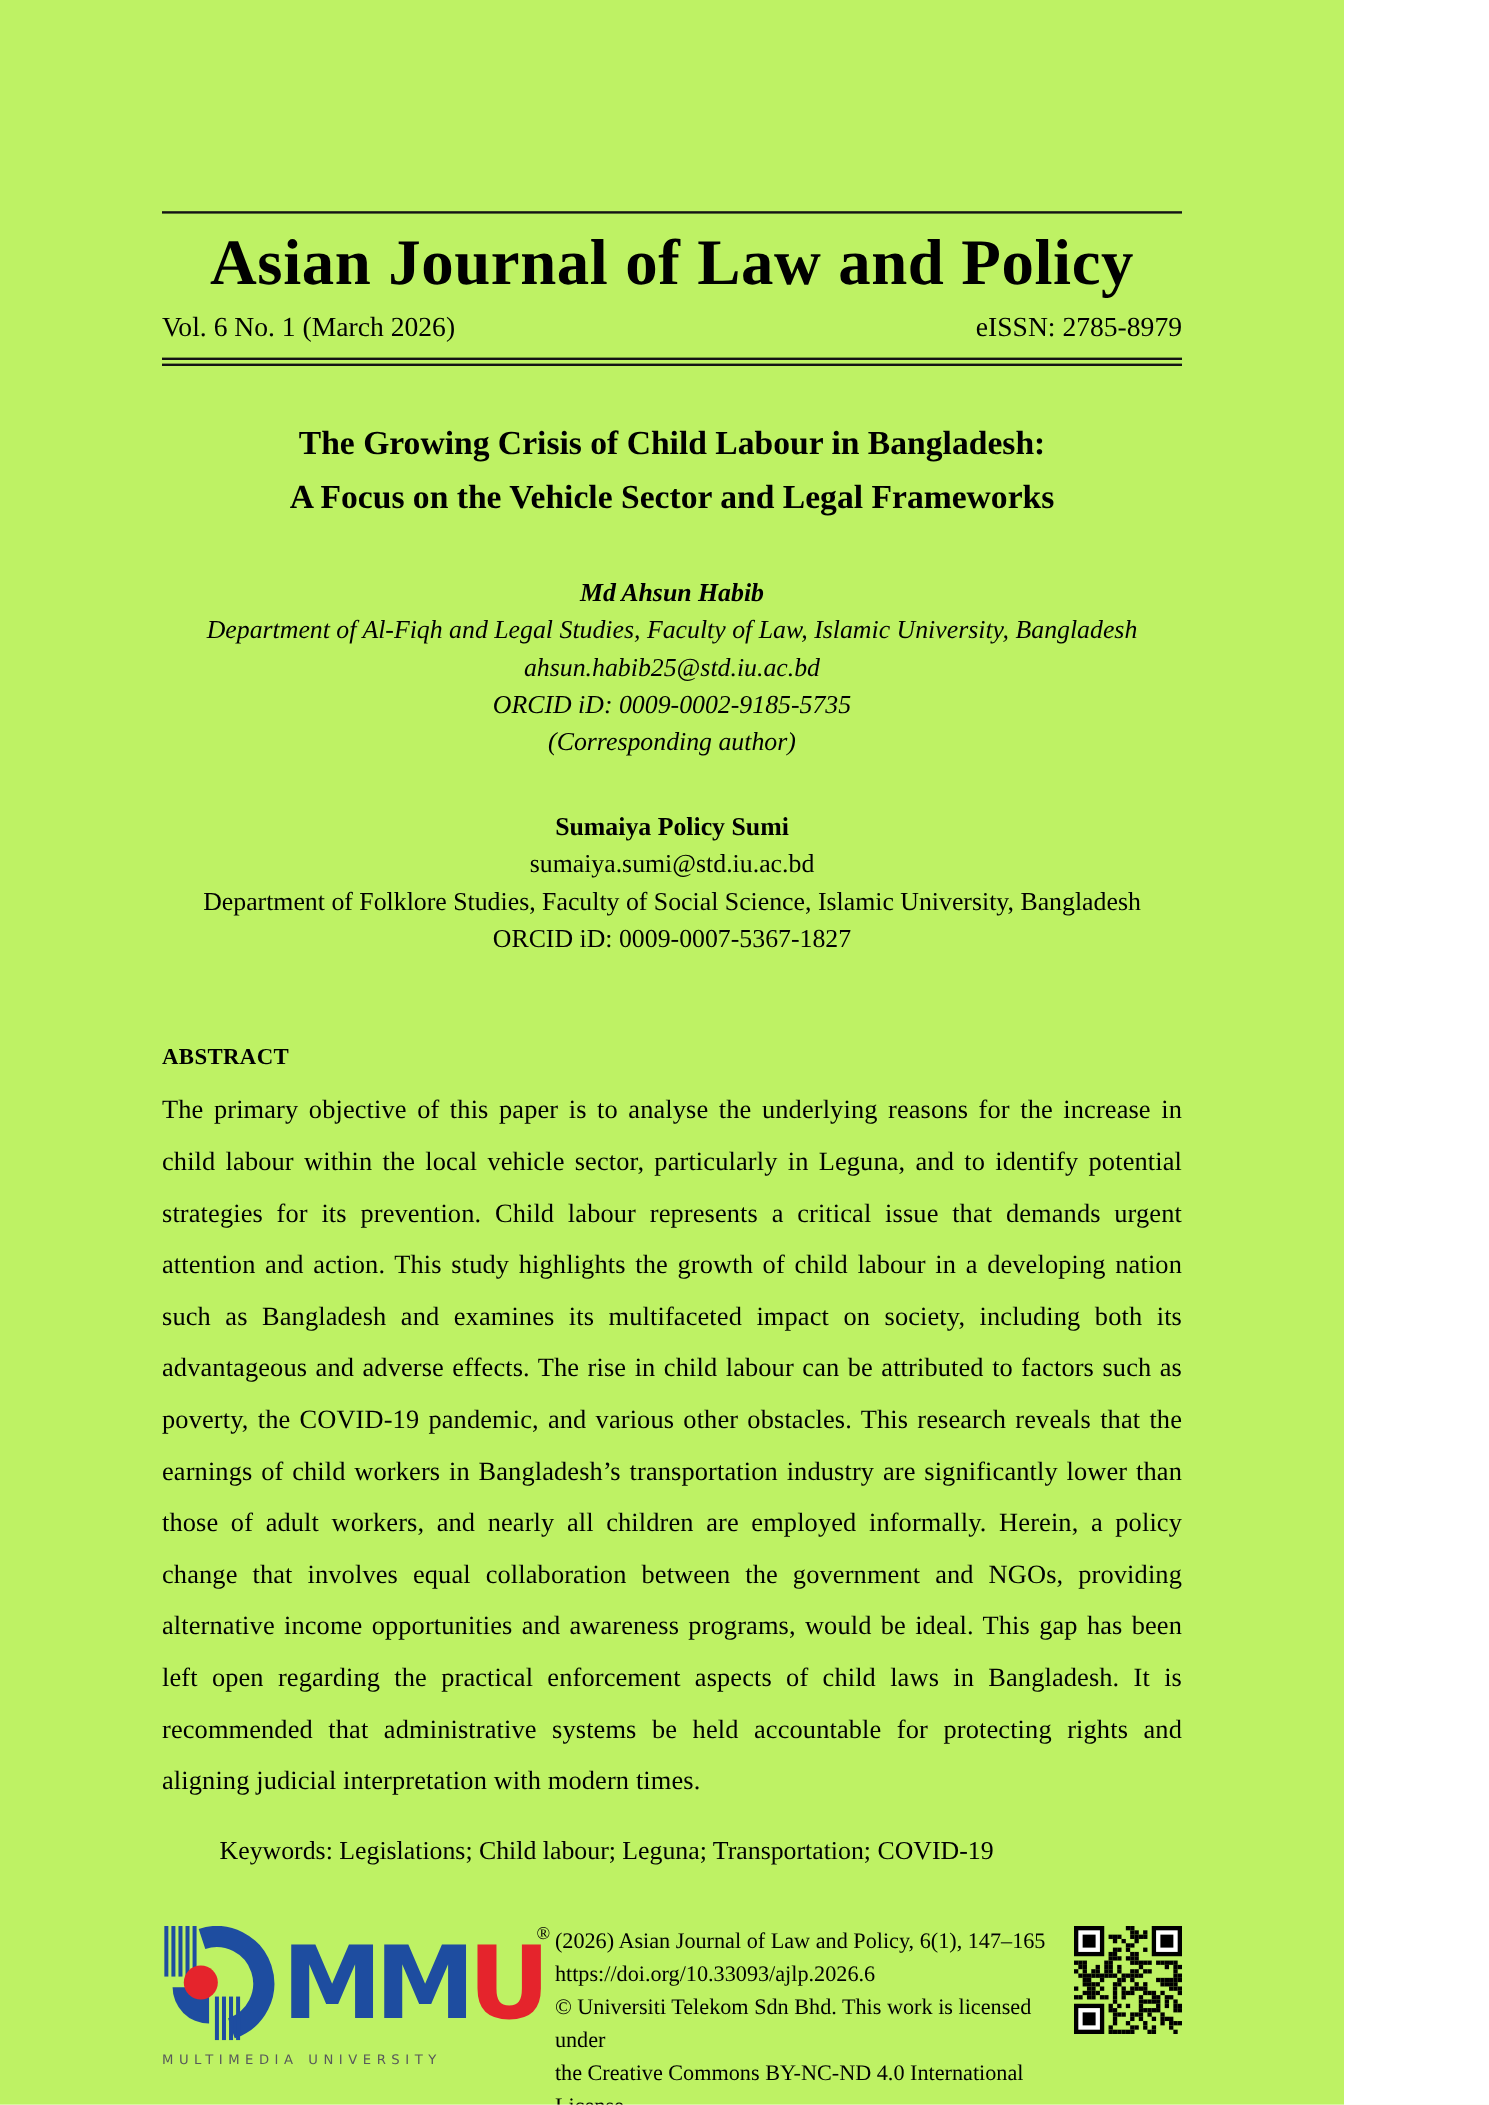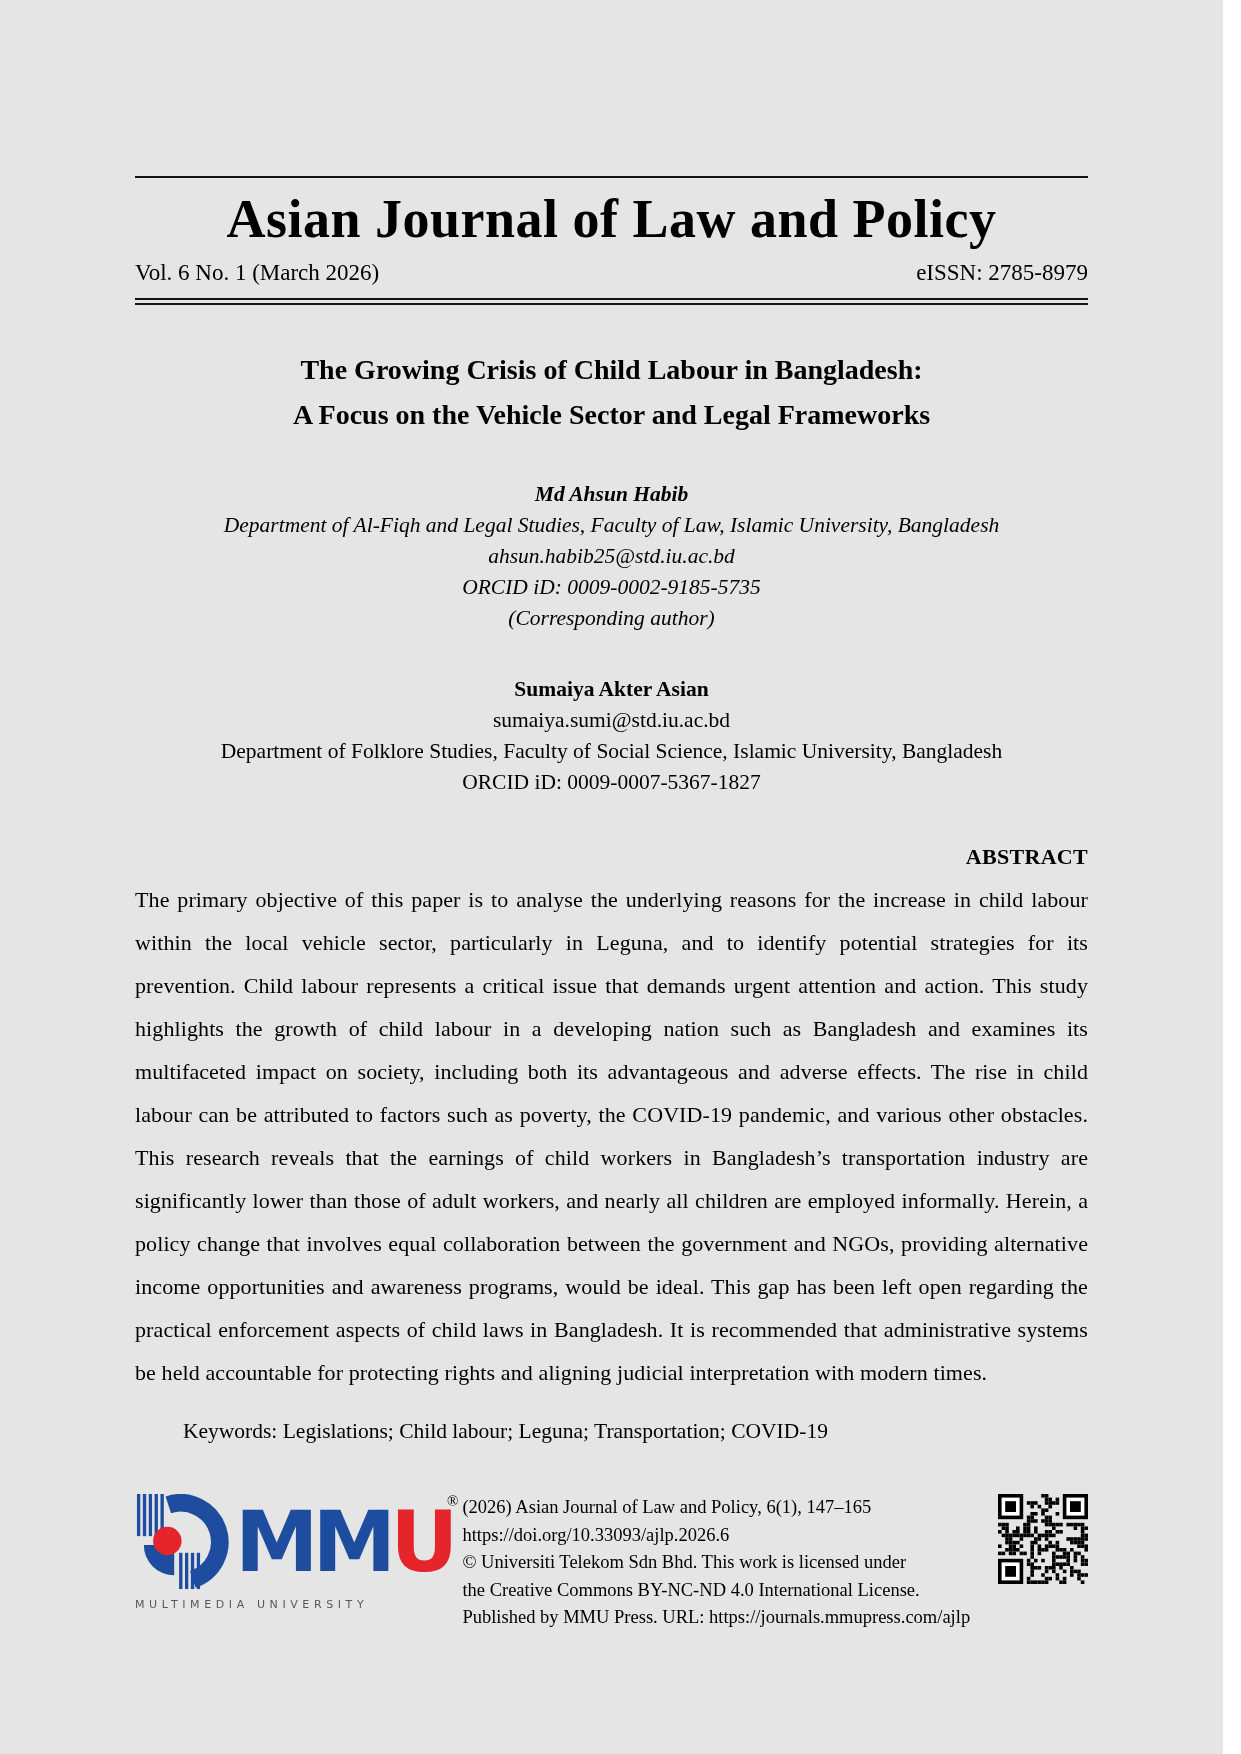--- a/index.html
+++ b/index.html
@@ -1,17 +1,17 @@
 <!DOCTYPE html>
 <html><head>
 <meta charset="utf-8">
 <style>
   html,body{margin:0;padding:0;background:#ffffff;}
   .page{
-    width:1223px;height:1754px;background:#e5e5e5;position:relative;
+    width:1120px;height:1754px;background:#bef264;position:relative;
     font-family:"Liberation Serif","DejaVu Serif",serif;color:#000;
     overflow:hidden;box-sizing:border-box;
   }
   .content{padding:0 135px;}
 
   .top-rule{margin-top:176px;height:0;border:0;border-top:2.5px solid #141414;}
 
   .journal-title{
     margin:10px 0 0;font-size:54px;line-height:62px;font-weight:700;
     text-align:center;letter-spacing:.5px;white-space:nowrap;
@@ -22,22 +22,22 @@
     border-top:2px solid #141414;border-bottom:2px solid #141414;}
 
   .article-title{margin-top:42px;font-size:28px;line-height:45px;font-weight:700;
     text-align:center;}
 
   .author{text-align:center;font-size:21.5px;line-height:31px;}
   .author-1{margin-top:42px;font-style:italic;}
   .author-2{margin-top:40px;}
   .author-name{font-weight:700;}
 
-  .abstract-heading{margin-top:44px;font-size:22px;line-height:30px;font-weight:700;
-    text-align:right;letter-spacing:.3px;}
+  .abstract-heading{margin-top:69px;font-size:19px;line-height:30px;font-weight:700;
+    text-align:left;letter-spacing:.3px;}
   .abstract-text{margin:6px 0 0;font-size:22px;line-height:43px;text-align:justify;
     letter-spacing:.1px;}
 
   .keywords{margin:22px 0 0;font-size:21.5px;line-height:30px;}
   .dates{margin:16px 0 0;font-size:21.5px;line-height:30px;}
   .bold{font-weight:400;margin-left:48px;}
 
   .footer{margin-top:48px;display:flex;align-items:flex-start;}
   .logo-block{width:308px;flex:0 0 auto;}
   .logo-row{display:flex;align-items:flex-start;text-align:center;}
@@ -76,21 +76,21 @@
 
     <div class="author author-1">
       <div class="author-name">Md Ahsun Habib</div>
       <div>Department of Al-Fiqh and Legal Studies, Faculty of Law, Islamic University, Bangladesh</div>
       <div>ahsun.habib25@std.iu.ac.bd</div>
       <div>ORCID iD: 0009-0002-9185-5735</div>
       <div>(Corresponding author)</div>
     </div>
 
     <div class="author author-2">
-      <div class="author-name">Sumaiya Akter Asian</div>
+      <div class="author-name">Sumaiya Policy Sumi</div>
       <div>sumaiya.sumi@std.iu.ac.bd</div>
       <div>Department of Folklore Studies, Faculty of Social Science, Islamic University, Bangladesh</div>
       <div>ORCID iD: 0009-0007-5367-1827</div>
     </div>
 
     <div class="abstract-heading">ABSTRACT</div>
 
     <p class="abstract-text">The primary objective of this paper is to analyse the underlying reasons for the increase in child labour within the local vehicle sector, particularly in Leguna, and to identify potential strategies for its prevention. Child labour represents a critical issue that demands urgent attention and action. This study highlights the growth of child labour in a developing nation such as Bangladesh and examines its multifaceted impact on society, including both its advantageous and adverse effects. The rise in child labour can be attributed to factors such as poverty, the COVID-19 pandemic, and various other obstacles. This research reveals that the earnings of child workers in Bangladesh’s transportation industry are significantly lower than those of adult workers, and nearly all children are employed informally. Herein, a policy change that involves equal collaboration between the government and NGOs, providing alternative income opportunities and awareness programs, would be ideal. This gap has been left open regarding the practical enforcement aspects of child laws in Bangladesh. It is recommended that administrative systems be held accountable for protecting rights and aligning judicial interpretation with modern times.</p>
 
     <p class="keywords">

